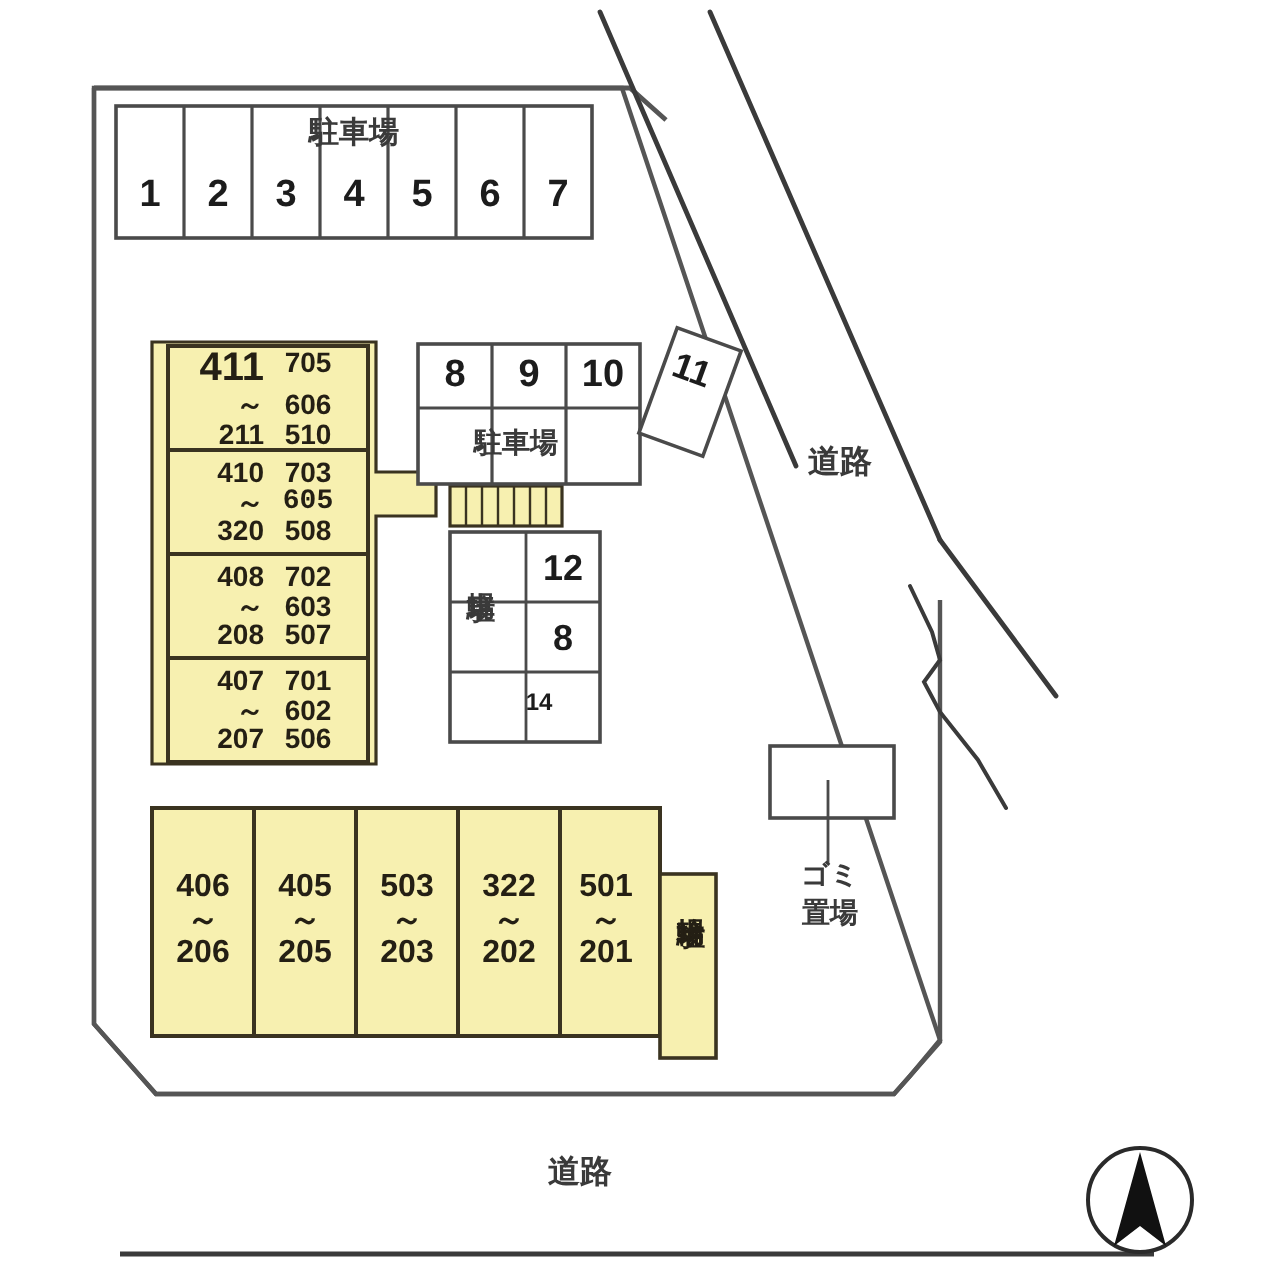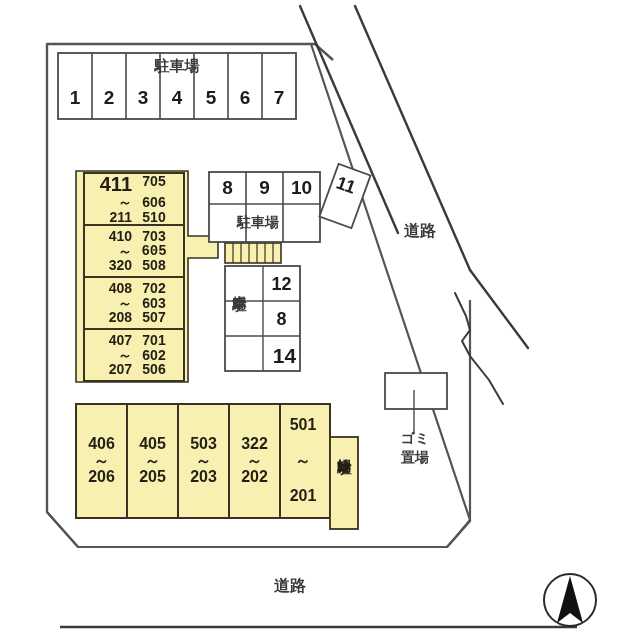--- a/index.html
+++ b/index.html
@@ -249,21 +249,21 @@
 
   <div class="txt num stall-num" style="left:209px; top:178px; width:37px; font-size:19px;">8</div>
   <div class="txt num stall-num" style="left:246px; top:178px; width:37px; font-size:19px;">9</div>
   <div class="txt num stall-num" style="left:283px; top:178px; width:37px; font-size:19px;">10</div>
   <div class="txt cjk" style="left:209px; top:215px; width:98px; font-size:14px;">駐車場</div>
 
   <div class="rot11 txt num stall-num" style="left:329px; top:176px; width:34px; font-size:18px;">11</div>
 
   <div class="txt num stall-num" style="left:263px; top:275px; width:37px; font-size:18px;">12</div>
   <div class="txt num stall-num" style="left:263px; top:310px; width:37px; font-size:18px;">8</div>
-  <div class="txt num stall-num" style="left:266px; top:345px; width:37px; font-size:21px;">14</div>
+  <div class="txt num stall-num" style="left:251px; top:345px; width:37px; font-size:12px;">14</div>
   <div class="txt cjk vert" style="left:231px; top:285px; width:16px; font-size:14px;">駐車場</div>
 
   <div class="unitblk" style="left:76px; top:404px; width:51px; height:114px;">
     <span class="num" style="font-size:16px;">406</span>
     <span class="num" style="font-size:16px;">～</span>
     <span class="num" style="font-size:16px;">206</span>
   </div>
   <div class="unitblk" style="left:127px; top:404px; width:51px; height:114px;">
     <span class="num" style="font-size:16px;">405</span>
     <span class="num" style="font-size:16px;">～</span>
@@ -272,21 +272,21 @@
   <div class="unitblk" style="left:178px; top:404px; width:51px; height:114px;border-radius:16px;">
     <span class="num" style="font-size:16px;">503</span>
     <span class="num" style="font-size:16px;">～</span>
     <span class="num" style="font-size:16px;">203</span>
   </div>
   <div class="unitblk" style="left:229px; top:404px; width:51px; height:114px;">
     <span class="num" style="font-size:16px;">322</span>
     <span class="num" style="font-size:16px;">～</span>
     <span class="num" style="font-size:16px;">202</span>
   </div>
-  <div class="unitblk" style="left:280px; top:404px; width:46px; height:114px;gap:19px;">
+  <div class="unitblk" style="left:280px; top:404px; width:46px; height:114px;">
     <span class="num" style="font-size:16px;">501</span>
     <span class="num" style="font-size:16px;">～</span>
     <span class="num" style="font-size:16px;">201</span>
   </div>
 
   <div class="txt cjk vert" style="left:336px; top:448px; width:16px; font-size:14px; color:#241f14;">駐輪場</div>
 
   <div class="txt cjk" style="left:384px; top:431px; width:62px; font-size:14px;">ゴミ</div>
   <div class="txt cjk" style="left:384px; top:450px; width:62px; font-size:14px;">置場</div>
 

